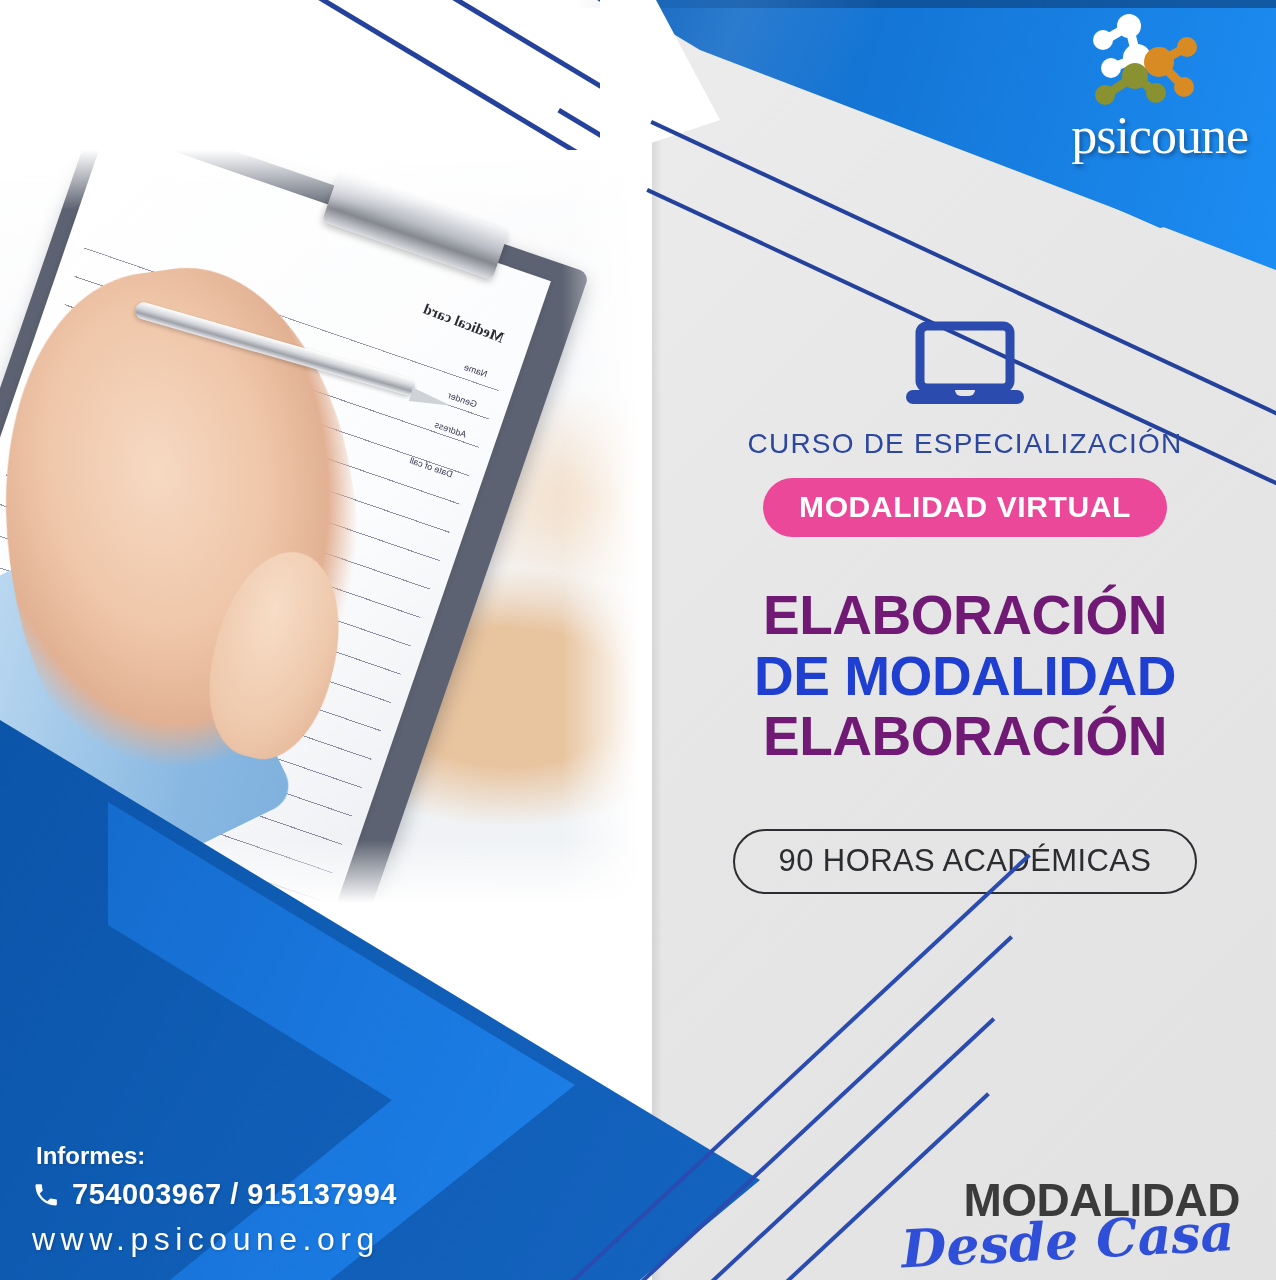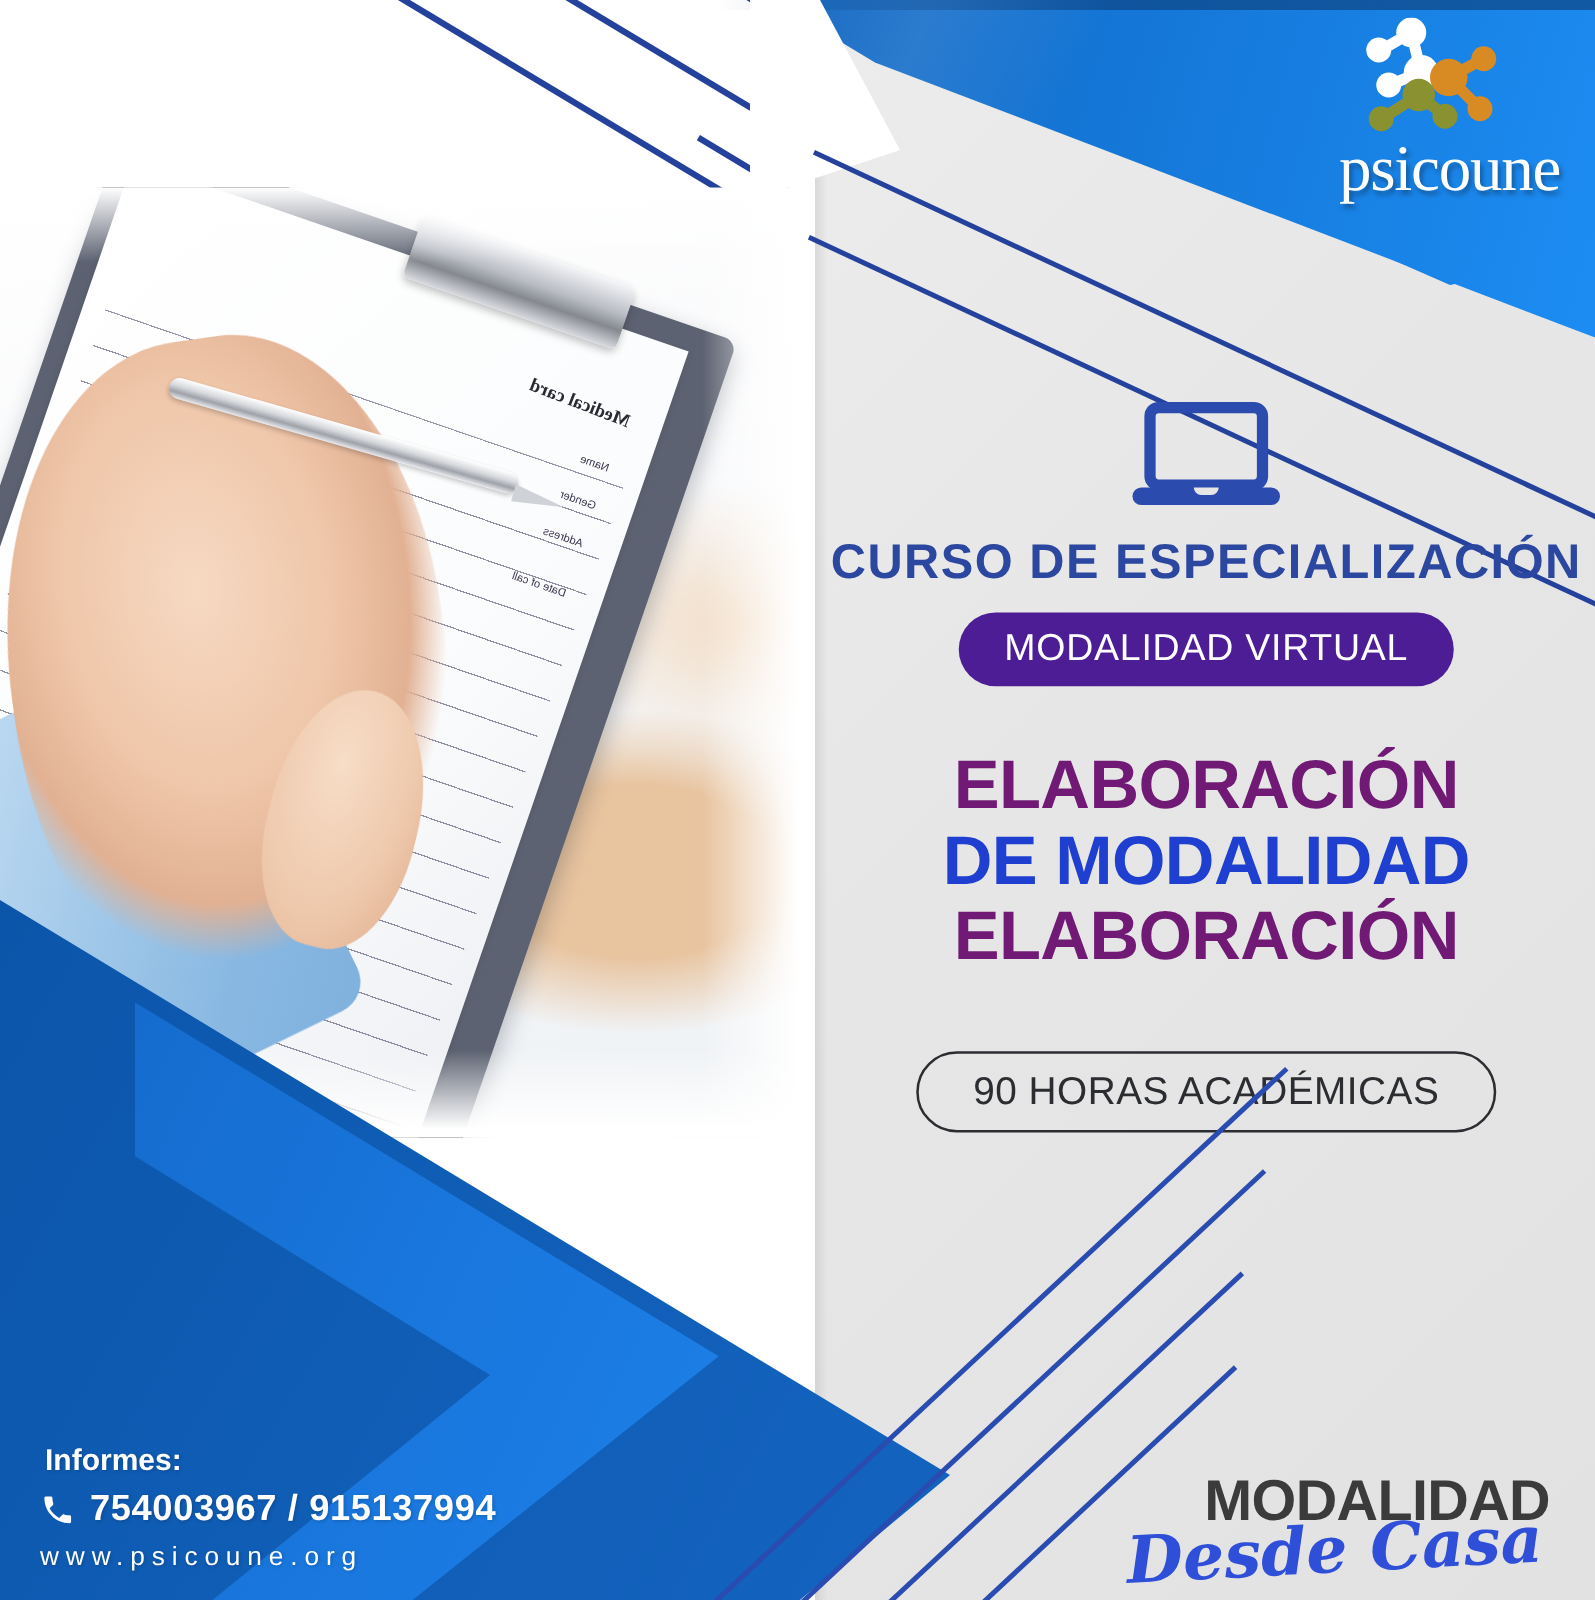--- a/index.html
+++ b/index.html
@@ -260,33 +260,33 @@
 
   
   .content {
     position: absolute;
     left: 660px; top: 320px;
     width: 610px;
     text-align: center;
   }
   .laptop-icon { margin: 0 auto 18px auto; display: block; }
   .kicker {
-    font-size: 39px;
+    font-size: 28px;
     letter-spacing: 1.2px;
     color: #2c479f;
-    font-weight: bold;
+    font-weight: normal;
     margin-bottom: 18px;
     white-space: nowrap;
   }
   .pill-badge {
     display: inline-block;
-    background: #4c1d95;
+    background: #ec4899;
     color: #ffffff;
     font-size: 30px;
-    font-weight: normal;
+    font-weight: bold;
     letter-spacing: .6px;
     padding: 12px 36px 13px 36px;
     border-radius: 40px;
   }
   .course-title {
     margin-top: 48px;
     line-height: 1.10;
     font-weight: bold;
     font-size: 55px;
     letter-spacing: -.5px;
@@ -323,21 +323,21 @@
     gap: 12px;
     margin-bottom: 10px;
   }
   .contact-phone {
     font-size: 29px;
     font-weight: bold;
     letter-spacing: .5px;
     text-shadow: 1px 1px 3px rgba(0,0,0,.2);
   }
   .contact-web {
-    font-size: 21px;
+    font-size: 32px;
     letter-spacing: 5.5px;
     text-shadow: 1px 1px 3px rgba(0,0,0,.2);
   }
 
   
   .tagline {
     position: absolute;
     right: 36px; bottom: 26px;
     text-align: right;
     width: 400px;

